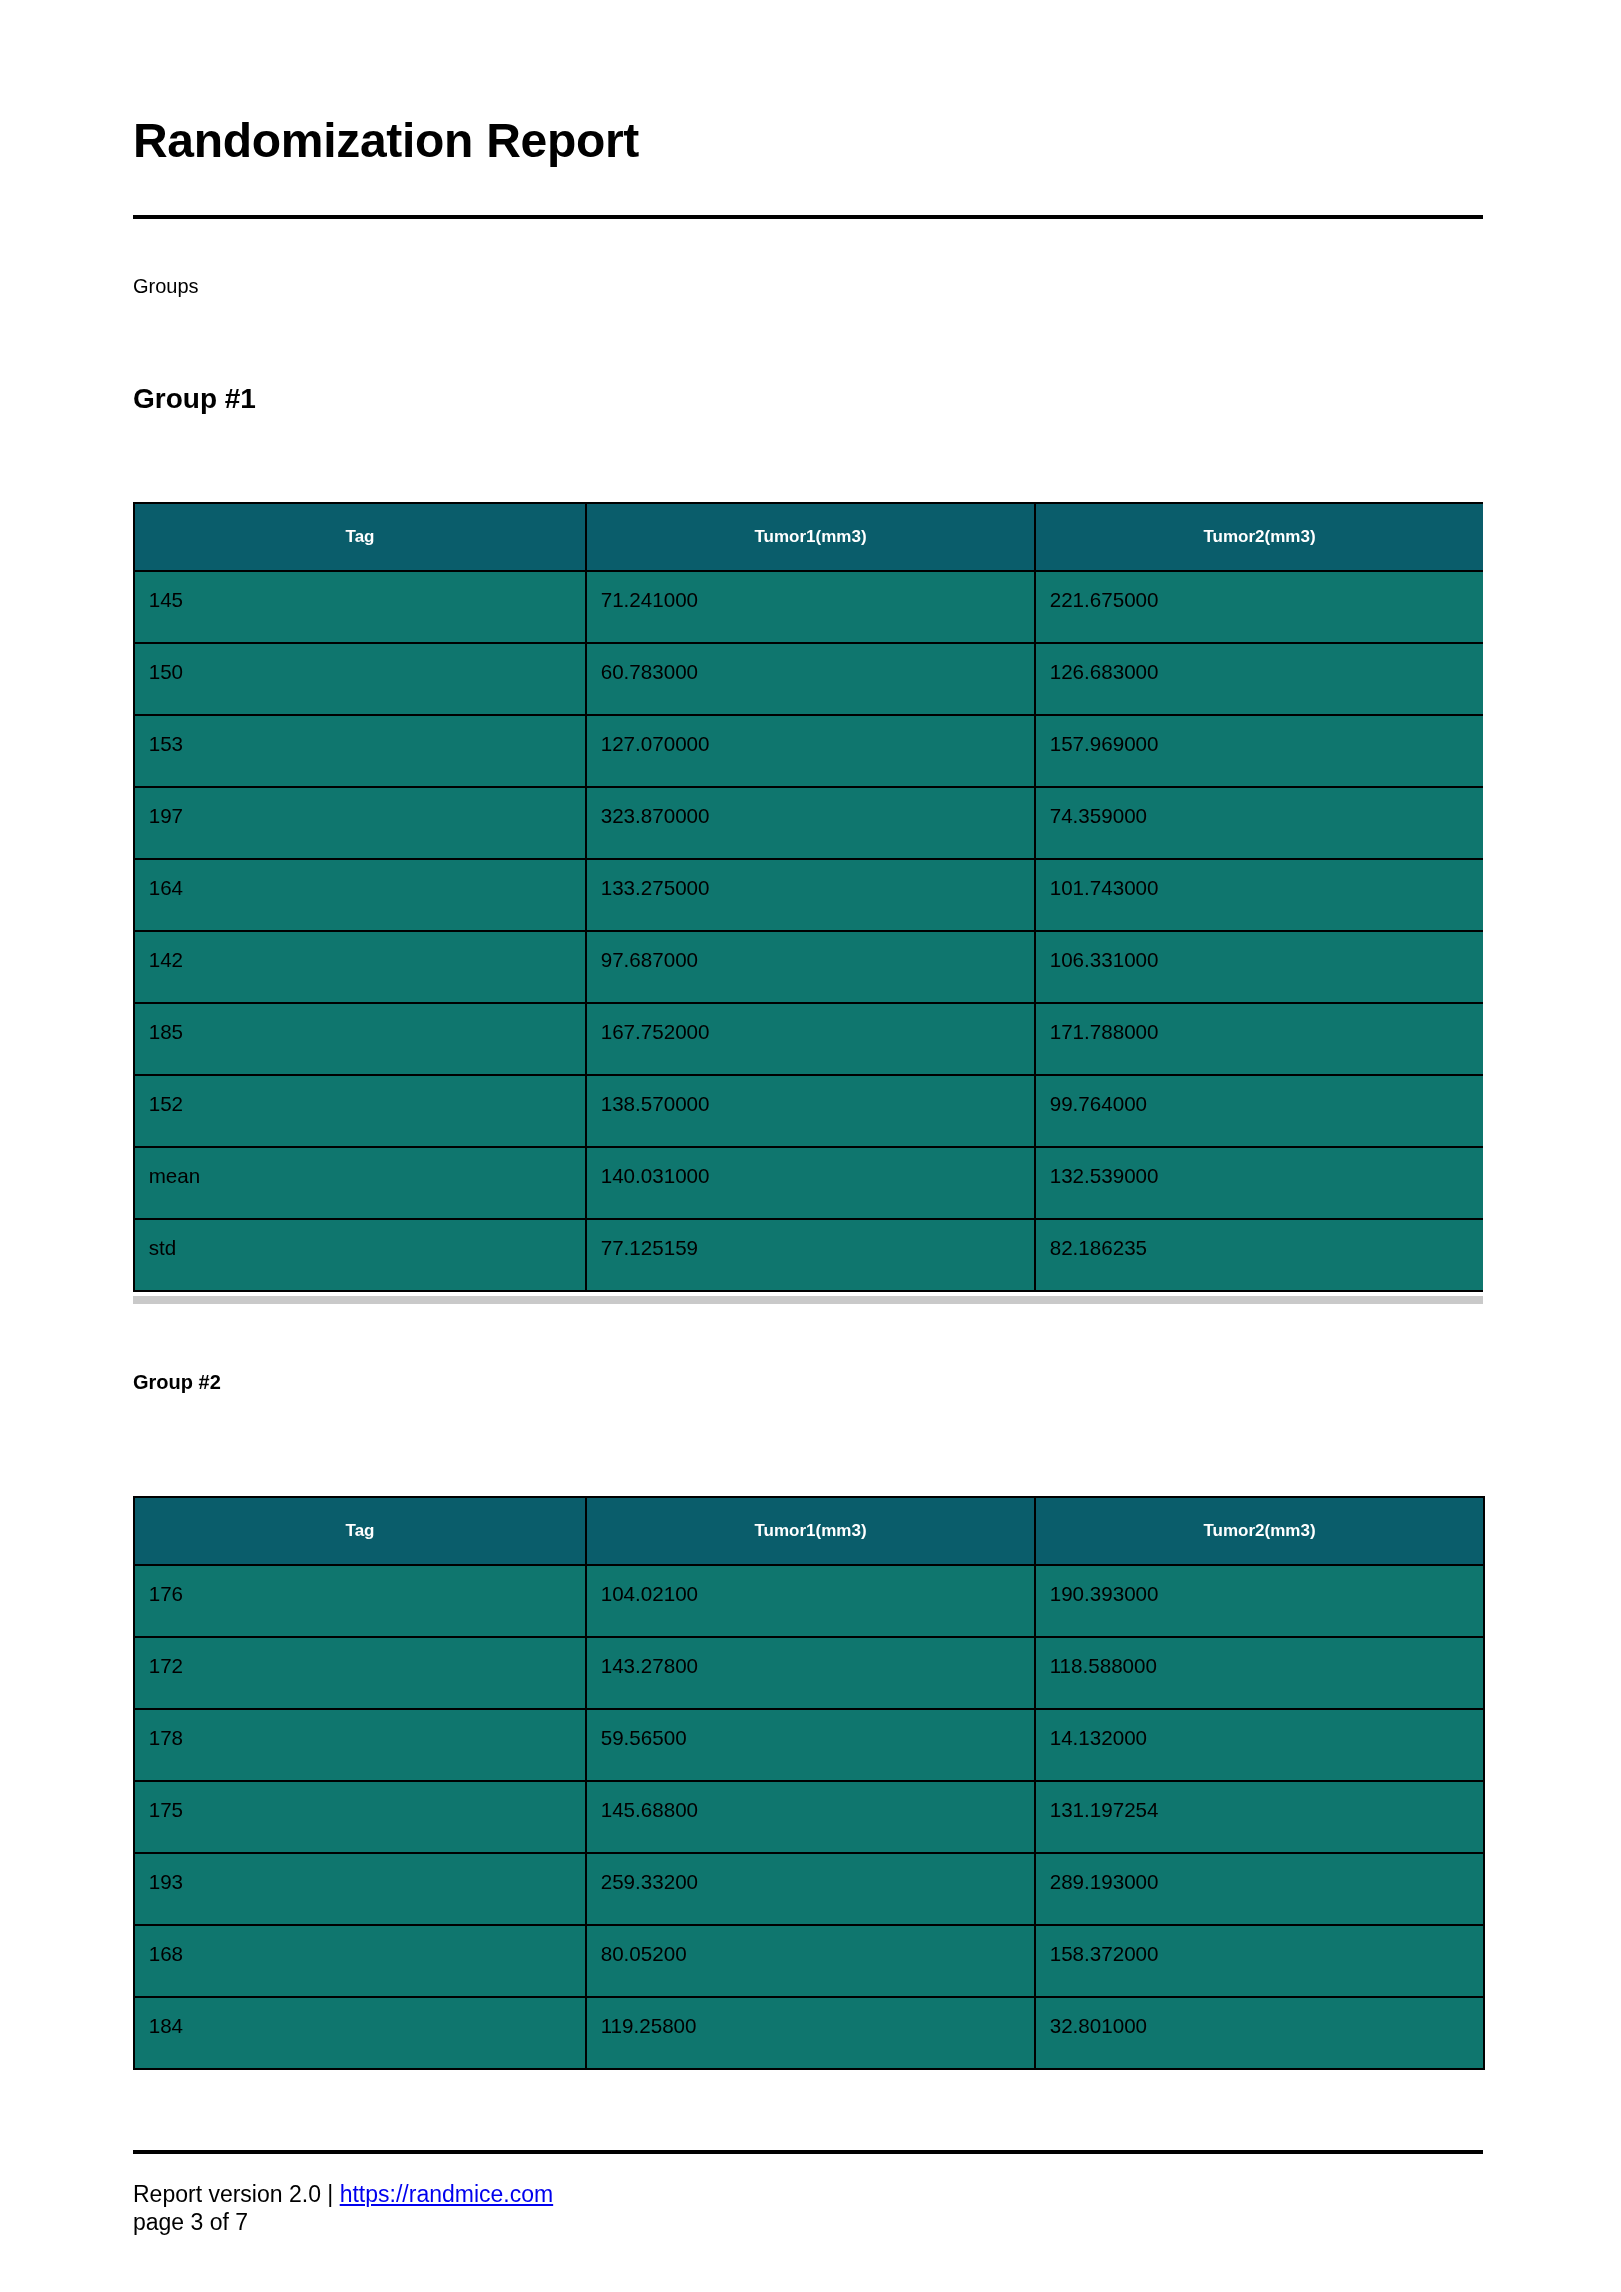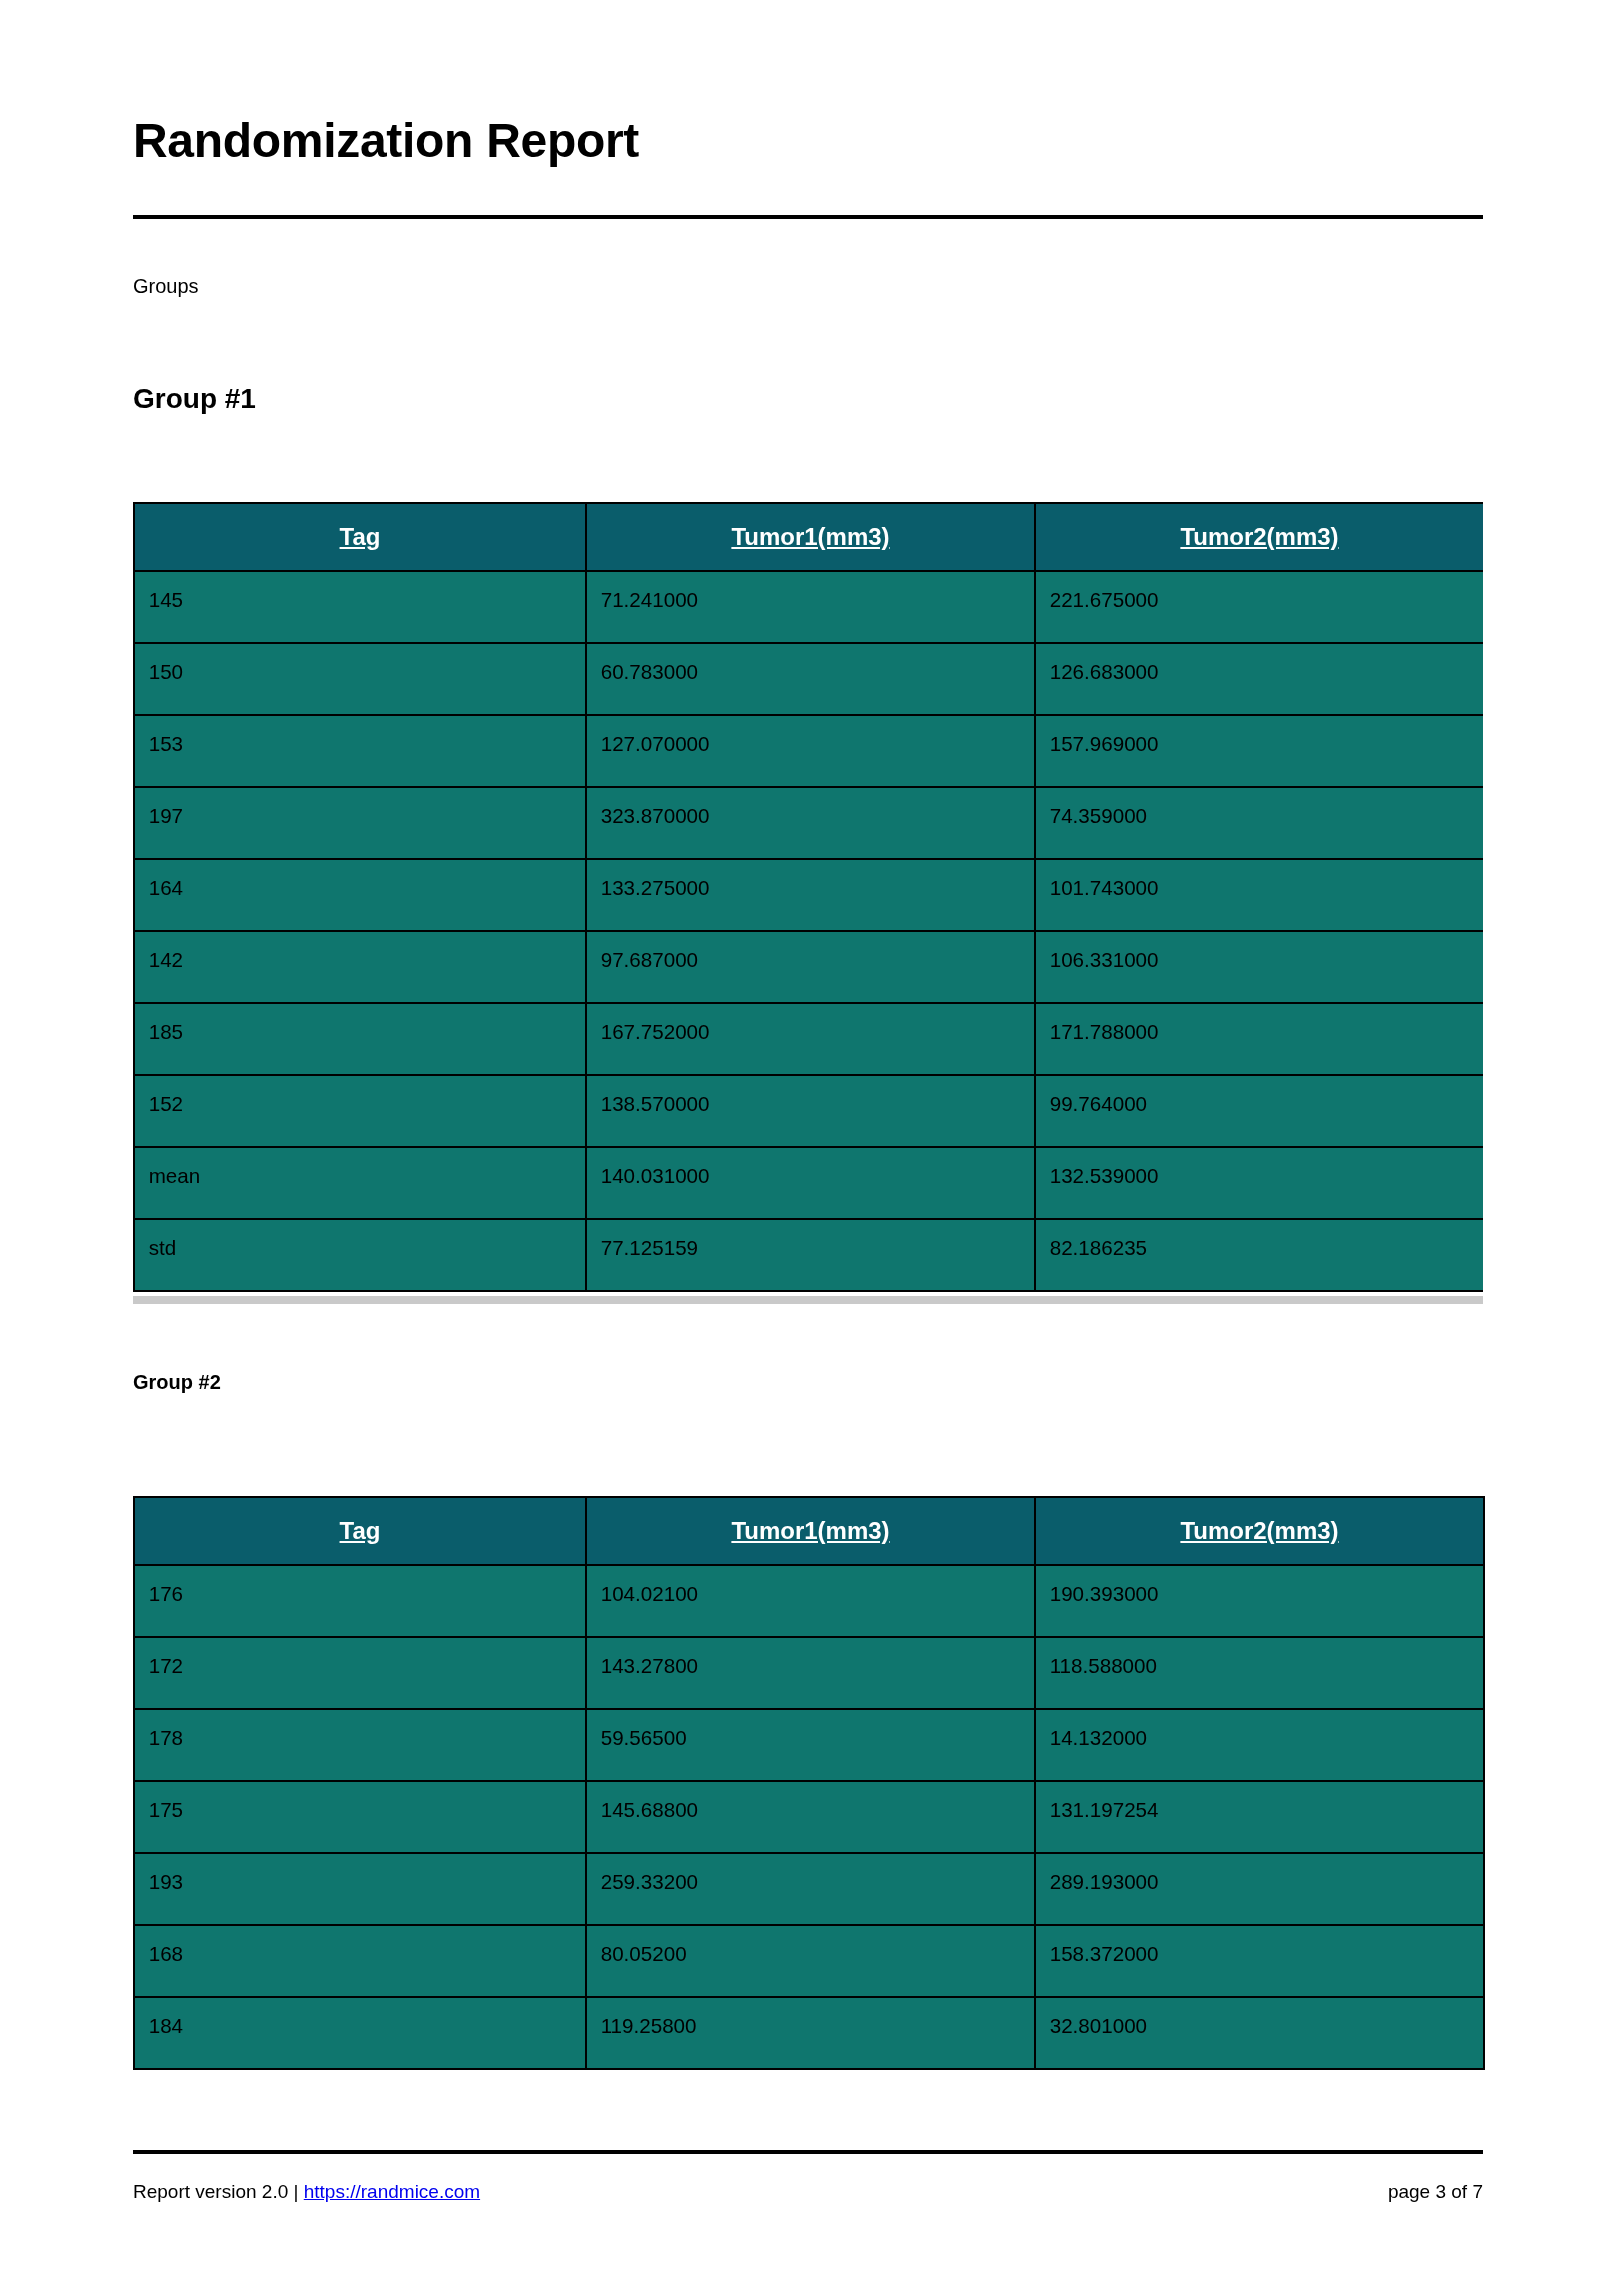--- a/index.html
+++ b/index.html
@@ -84,29 +84,28 @@
     width: 1350px;
     table-layout: fixed;
   }
   table.rep col.c-tag    { width: 452px; }
   table.rep col.c-t1     { width: 449px; }
   table.rep col.c-t2     { width: 449px; }
 
   table.rep th {
     background: #0a5d6b;
     color: #ffffff;
-    font-size: 24px;
+    font-size: 17px;
     font-weight: bold;
     text-align: center;
     vertical-align: middle;
     height: 68px;
     padding: 0 9.8px;
     border: 2.9px solid #000000;
     border-top-width: 2.9px;
-    text-decoration: underline;
   }
   table.rep td {
     background: #0f766e;
     color: #000000;
     font-size: 20.6px;
     font-weight: normal;
     text-align: left;
     vertical-align: top;
     height: 72px;
     padding: 15.7px 0 0 13.7px;
@@ -132,24 +131,25 @@
     width: 1350px;
     height: 3.9px;
     background: #000000;
   }
   .footer-row {
     position: absolute;
     left: 133px;
     top: 2181px;
     width: 1350px;
     display: flex;
-    align-items: flex-end;
+    align-items: flex-start;
     justify-content: space-between;
-    font-size: 19px;
+    font-size: 23px;
     line-height: 1.2;
+    flex-direction: column;
   }
   .footer-left { white-space: nowrap; }
   .footer-left a,
   .footer-link {
     color: #0000ee;
     text-decoration: underline;
   }
   .footer-right { white-space: nowrap; }
 </style>
 </head>

